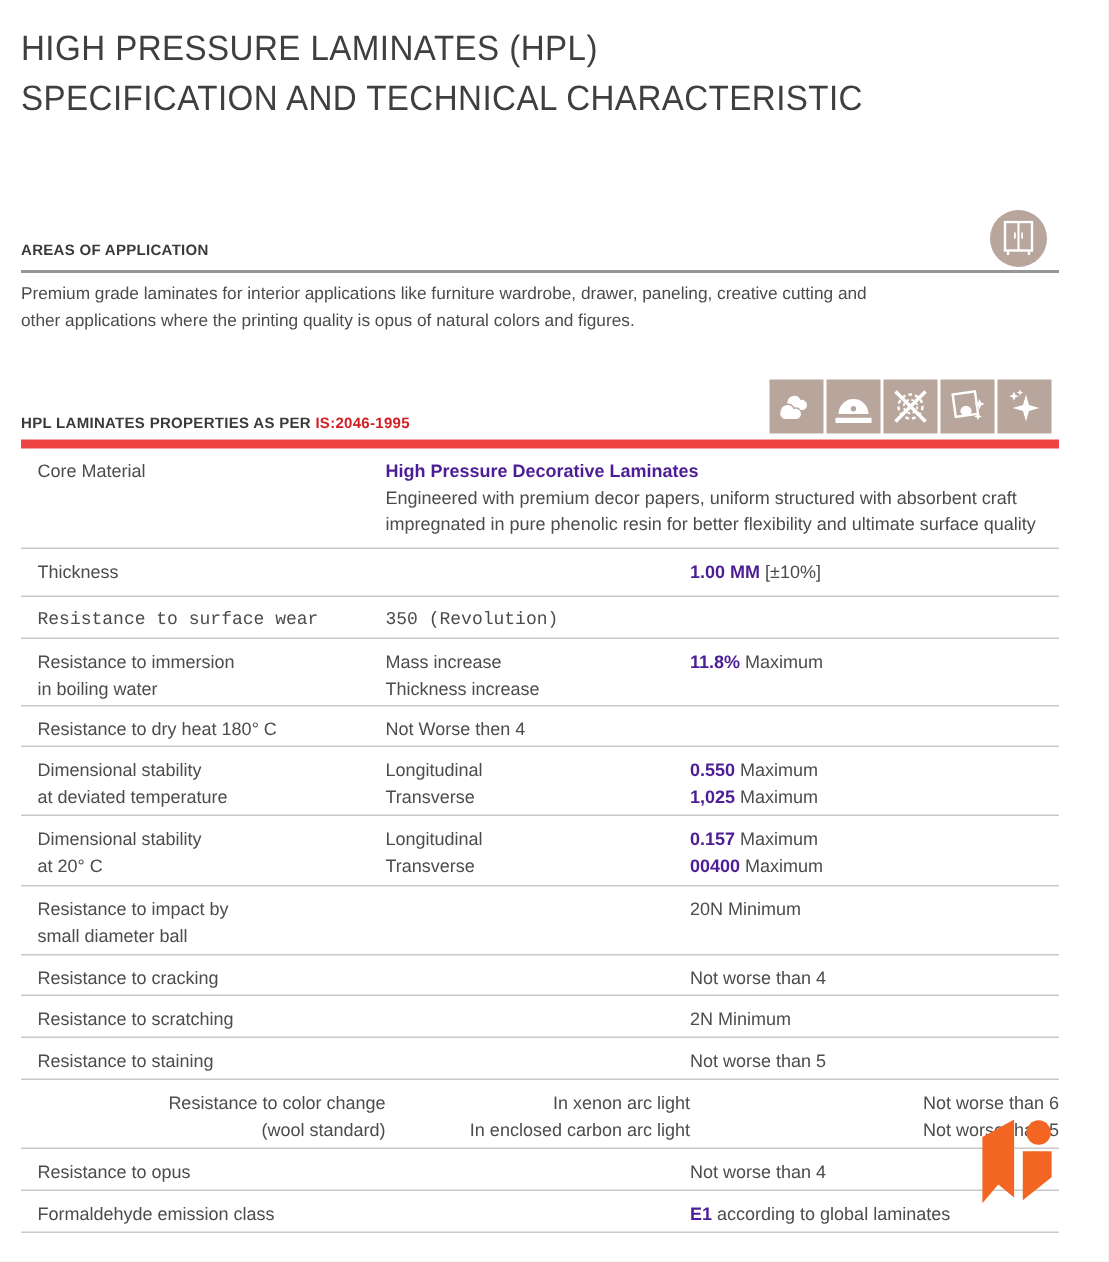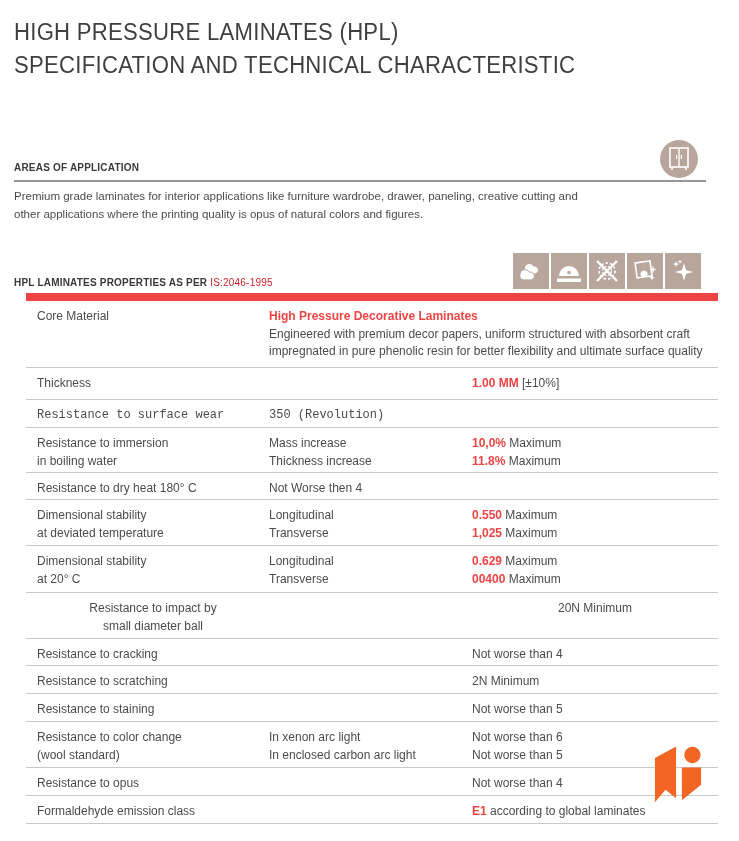--- a/index.html
+++ b/index.html
@@ -24,38 +24,38 @@
     position:absolute; left:14px; top:187px; width:640px; color:#4c4c4c;
     font-size:11.5px; line-height:18px;
   }
   
   .circle-icon {
     position:absolute; left:660px; top:140px; width:38px; height:38px;
     border-radius:50%; display:flex; align-items:center; justify-content:center;
   }
   
   .props-head { top:277px; }
-  .std-red { font-weight:normal; }
+  .std-red { font-weight:bold; }
   .icon-row { position:absolute; top:253px; right:38px; display:flex; gap:2px; }
   .sq-icon { width:36px; height:36px; display:flex; align-items:center; justify-content:center; }
   
   .spec-table {
-    position:absolute; left:26px; top:293px; width:692px;
-    border-top:8px solid #ef4444;
+    position:absolute; left:14px; top:293px; width:692px;
+    border-top:6px solid #ef4444;
   }
   .t-row {
     display:grid; grid-template-columns:232px 203px 1fr;
     box-sizing:border-box; padding:7px 0 0 11px;
     border-bottom:1px solid #c9c9c9;
     font-size:12px; line-height:17.5px; color:#4c4c4c;
   }
   .t-row .cell { overflow:visible; }
   .t-row .line { white-space:nowrap; }
   .span2 { grid-column:2 / 4; }
-  .b { font-weight:bold; color:#ef4444; }
+  .b { font-weight:bold; color:#4c1d95; }
   
   .logo { position:absolute; left:653px; top:744px; z-index:5; }
 </style>
 </head>
 <body>
 
 <div class="page">
 
   <div class="title">
     <div>HIGH PRESSURE LAMINATES (HPL)</div>
@@ -155,21 +155,20 @@
       <div class="t-row" style="height: 45px;">
         <div class="cell">
           <div class="line">Resistance to immersion</div>
           <div class="line">in boiling water</div>
         </div>
         <div class="cell">
           <div class="line">Mass increase</div>
           <div class="line">Thickness increase</div>
         </div>
         <div class="cell">
-          <div class="line"><span class="b">10,0%</span><span> Maximum</span></div>
           <div class="line"><span class="b">11.8%</span><span> Maximum</span></div>
         </div>
       </div>
       <div class="t-row" style="height: 27px;">
         <div class="cell">
           <div class="line">Resistance to dry heat 180° C</div>
         </div>
         <div class="cell">
           <div class="line">Not Worse then 4</div>
         </div>
@@ -192,25 +191,25 @@
       <div class="t-row" style="height: 47px;">
         <div class="cell">
           <div class="line">Dimensional stability</div>
           <div class="line">at 20° C</div>
         </div>
         <div class="cell">
           <div class="line">Longitudinal</div>
           <div class="line">Transverse</div>
         </div>
         <div class="cell">
-          <div class="line"><span class="b">0.629</span><span> Maximum</span></div>
+          <div class="line"><span class="b">0.157</span><span> Maximum</span></div>
           <div class="line"><span class="b">00400</span><span> Maximum</span></div>
         </div>
       </div>
-      <div class="t-row" style="height: 46px; text-align: center;">
+      <div class="t-row" style="height: 46px;">
         <div class="cell">
           <div class="line">Resistance to impact by</div>
           <div class="line">small diameter ball</div>
         </div>
         <div class="cell"></div>
         <div class="cell">
           <div class="line"><span>20N Minimum</span></div>
         </div>
       </div>
       <div class="t-row" style="height: 27px;">
@@ -233,21 +232,21 @@
       </div>
       <div class="t-row" style="height: 28px;">
         <div class="cell">
           <div class="line">Resistance to staining</div>
         </div>
         <div class="cell"></div>
         <div class="cell">
           <div class="line"><span>Not worse than 5</span></div>
         </div>
       </div>
-      <div class="t-row" style="height: 46px;">
+      <div class="t-row" style="height: 46px; text-align: right;">
         <div class="cell">
           <div class="line">Resistance to color change</div>
           <div class="line">(wool standard)</div>
         </div>
         <div class="cell">
           <div class="line">In xenon arc light</div>
           <div class="line">In enclosed carbon arc light</div>
         </div>
         <div class="cell">
           <div class="line"><span>Not worse than 6</span></div>

